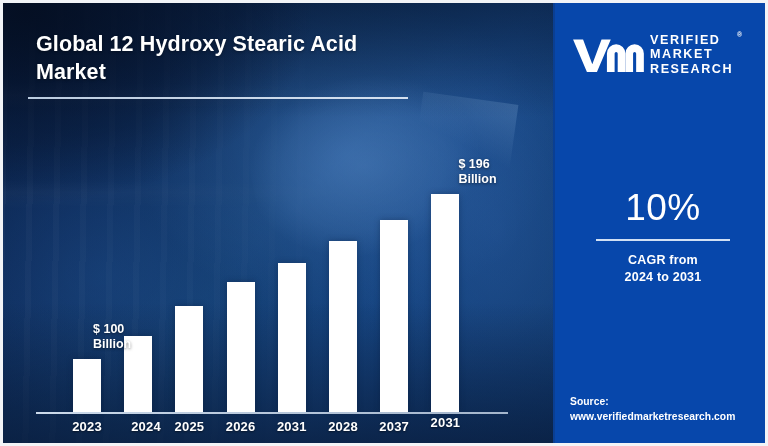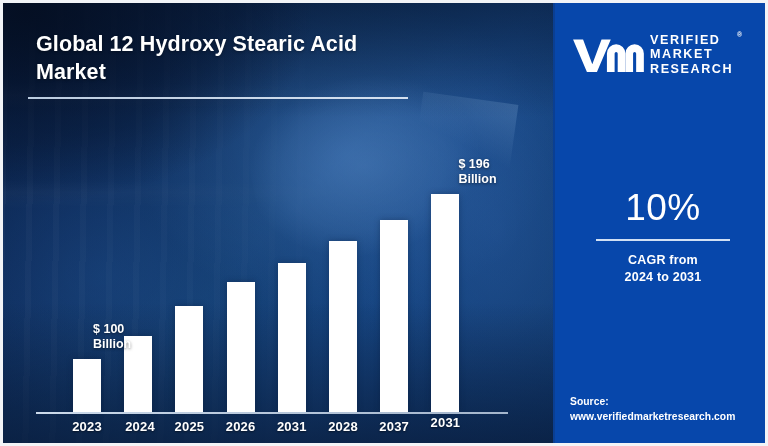--- a/index.html
+++ b/index.html
@@ -194,21 +194,21 @@
         </div>
       <div id="labels-layer">
           <div class="value-label" style="left: 66px; top: 319px; margin-left: 24px;">$ 100
 Billion</div>
           <div class="value-label" style="left: 424.4px; top: 154px; margin-left: 31px;">$ 196
 Billion</div>
         </div>
       <div id="axis-line"></div>
       <div id="ticks-layer">
           <div class="tick-label" style="left: 58px; width: 52px; top: 416px;">2023</div>
-          <div class="tick-label" style="left: 111px; width: 52px; top: 416px;">2024</div>
+          <div class="tick-label" style="left: 117px; width: 52px; top: 416px;">2024</div>
           <div class="tick-label" style="left: 160.4px; width: 52px; top: 416px;">2025</div>
           <div class="tick-label" style="left: 211.6px; width: 52px; top: 416px;">2026</div>
           <div class="tick-label" style="left: 262.8px; width: 52px; top: 416px;">2031</div>
           <div class="tick-label" style="left: 314px; width: 52px; top: 416px;">2028</div>
           <div class="tick-label" style="left: 365.2px; width: 52px; top: 416px;">2037</div>
           <div class="tick-label" style="left: 416.4px; width: 52px; top: 412px;">2031</div>
         </div>
     </div>
   </div>
 

